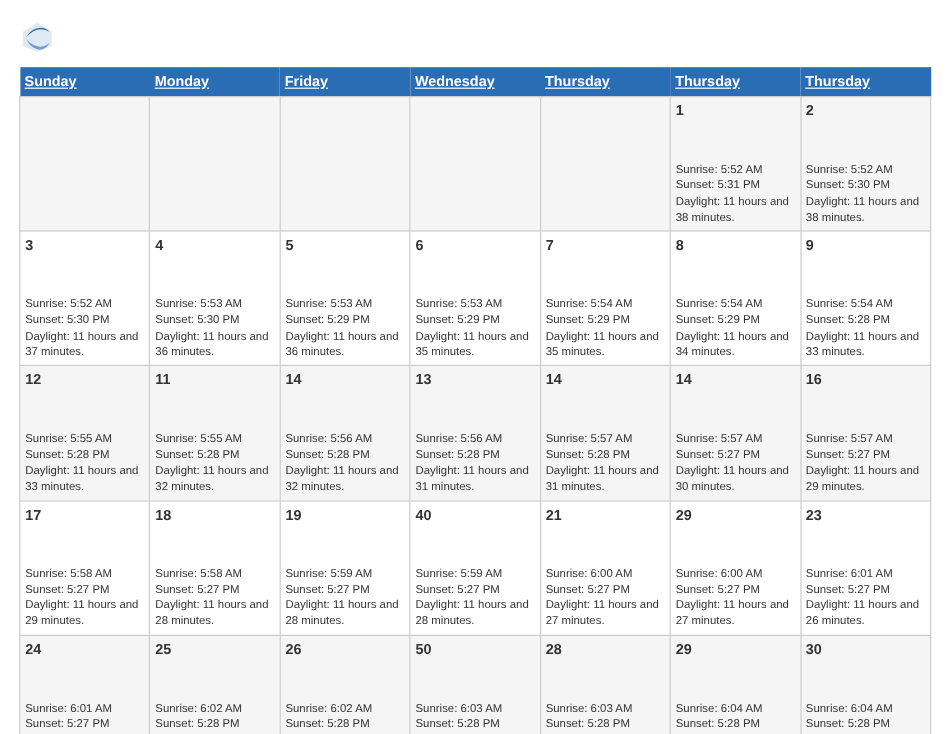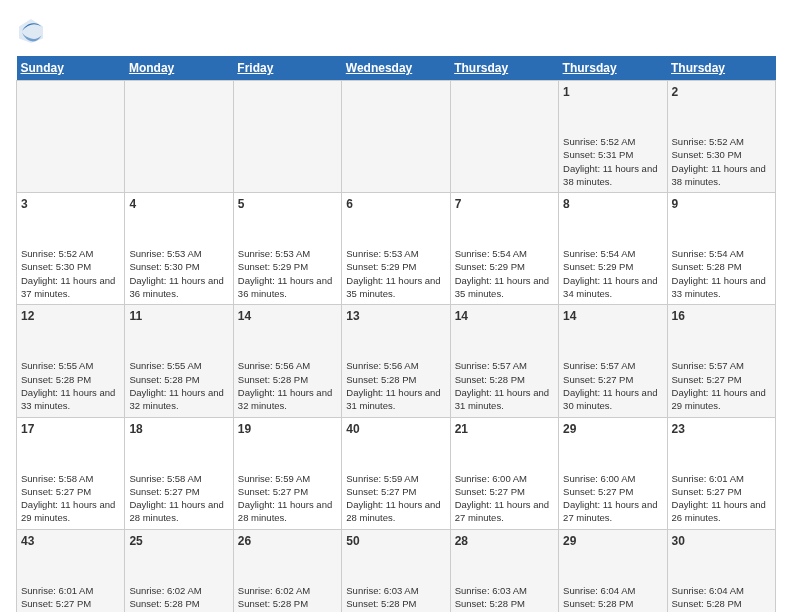--- a/index.html
+++ b/index.html
@@ -278,21 +278,21 @@
         </td>
         <td>
           <span class="day-num">23</span>
           <div class="day-info" style="white-space: pre-line;">Sunrise: 6:01 AM
 Sunset: 5:27 PM
 Daylight: 11 hours and 26 minutes.</div>
         </td>
       </tr>
       <tr>
         <td>
-          <span class="day-num">43</span>
+          <span class="day-num">24</span>
           <div class="day-info" style="white-space: pre-line;">Sunrise: 6:01 AM
 Sunset: 5:27 PM
 Daylight: 11 hours and 26 minutes.</div>
         </td>
         <td>
           <span class="day-num">25</span>
           <div class="day-info" style="white-space: pre-line;">Sunrise: 6:02 AM
 Sunset: 5:28 PM
 Daylight: 11 hours and 25 minutes.</div>
         </td>

